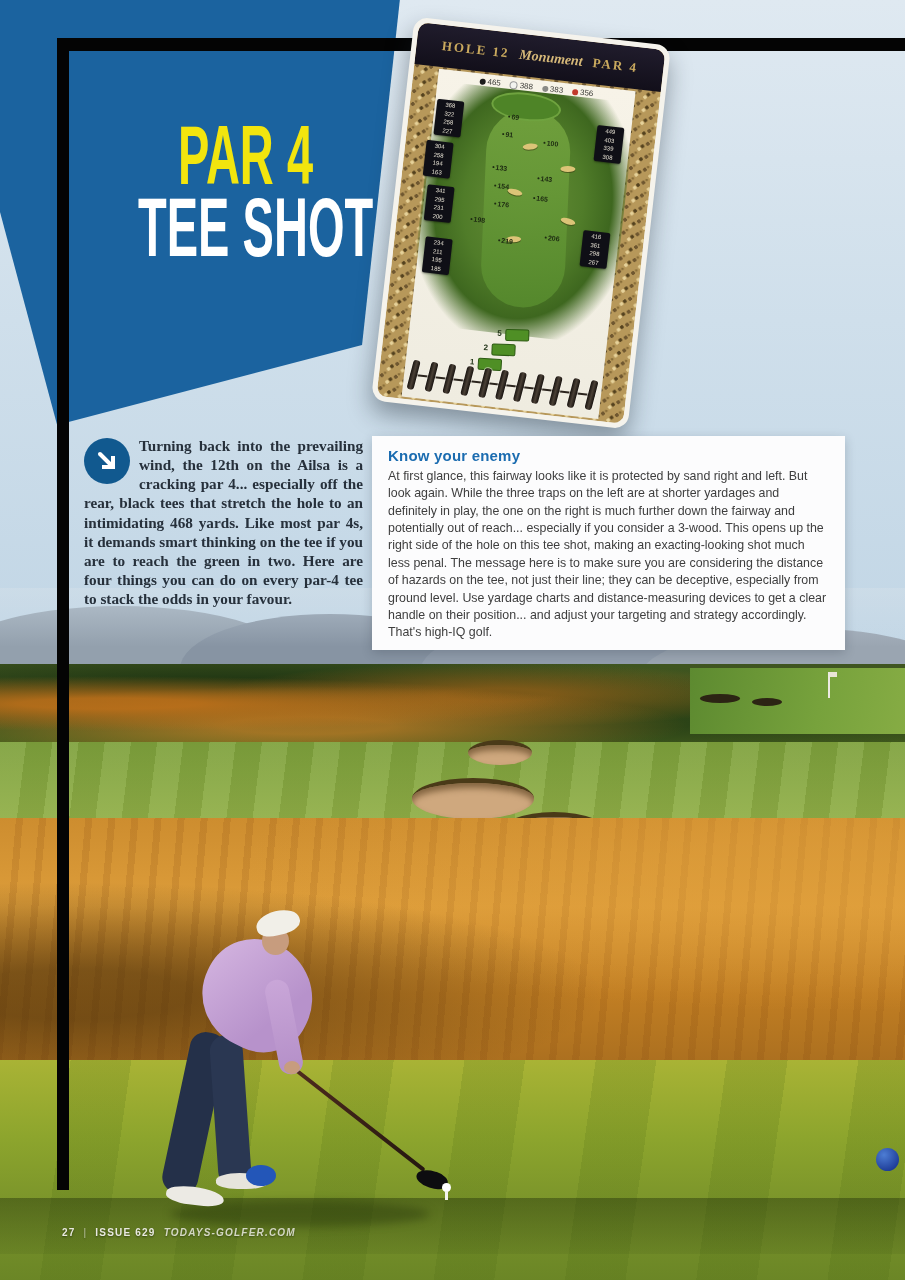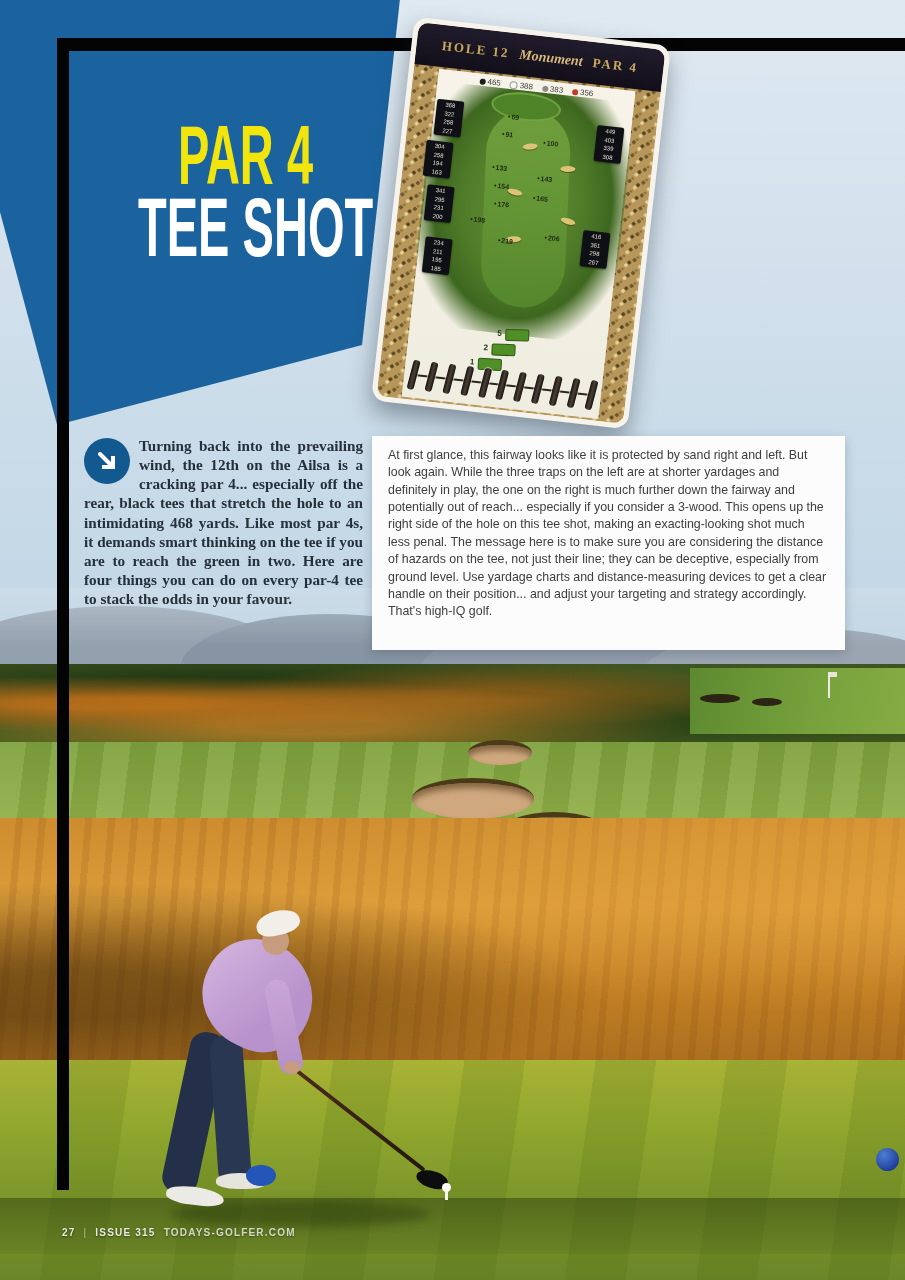--- a/index.html
+++ b/index.html
@@ -154,21 +154,21 @@
         background:#11598f;display:flex;align-items:center;justify-content:center;}
   .info-box{left:372px;top:436px;width:473px;height:214px;background:#fcfcfd;
         box-shadow:0 3px 10px rgba(30,40,55,.22);padding:11px 16px;box-sizing:border-box;}
   .info-heading{margin:0 0 4px 0;font-size:15px;font-weight:800;color:#1b6cb0;
         letter-spacing:.2px;}
   .info-body{margin:0;font-size:12.4px;line-height:1.4;color:#3e3e3e;}
   .footer{left:62px;top:1227px;display:flex;align-items:center;gap:8px;color:#e9e9e0;
         font-size:10px;font-weight:700;letter-spacing:1.2px;
         text-shadow:0 1px 2px rgba(20,30,5,.6);}
   .footer .sep{opacity:.65;font-weight:400;}
-  .footer .site{opacity:.85;}
+  .footer .site{opacity:.85;font-style:italic;}
 </style>
 </head>
 <body>
 
 <div class="page">
 
   <div class="abs hills">
     <div class="hill h1"></div>
     <div class="hill h2"></div>
     <div class="hill h3"></div>
@@ -319,23 +319,24 @@
     <span class="intro-icon">
       <svg width="26" height="26" viewBox="0 0 26 26">
         <line x1="6" y1="6" x2="19" y2="19" stroke="#fff" stroke-width="4" stroke-linecap="round"></line>
         <polyline points="19,8 19,19 8,19" fill="none" stroke="#fff" stroke-width="4" stroke-linejoin="miter"></polyline>
       </svg>
     </span>
     <span>Turning back into the prevailing wind, the 12th on the Ailsa is a cracking par 4... especially off the rear, black tees that stretch the hole to an intimidating 468 yards. Like most par 4s, it demands smart thinking on the tee if you are to reach the green in two. Here are four things you can do on every par-4 tee to stack the odds in your favour.</span>
   </div>
 
   <div class="abs info-box">
+    <h2 class="info-heading">Know your enemy</h2>
     <p class="info-body">At first glance, this fairway looks like it is protected by sand right and left. But look again. While the three traps on the left are at shorter yardages and definitely in play, the one on the right is much further down the fairway and potentially out of reach... especially if you consider a 3-wood. This opens up the right side of the hole on this tee shot, making an exacting-looking shot much less penal. The message here is to make sure you are considering the distance of hazards on the tee, not just their line; they can be deceptive, especially from ground level. Use yardage charts and distance-measuring devices to get a clear handle on their position... and adjust your targeting and strategy accordingly. That's high-IQ golf.</p>
   </div>
 
   <div class="abs footer">
     <span>27</span>
     <span class="sep">|</span>
-    <span>ISSUE 315</span>
+    <span>ISSUE 629</span>
     <span class="site">TODAYS-GOLFER.COM</span>
   </div>
 
 </div>
 
 </body></html>

